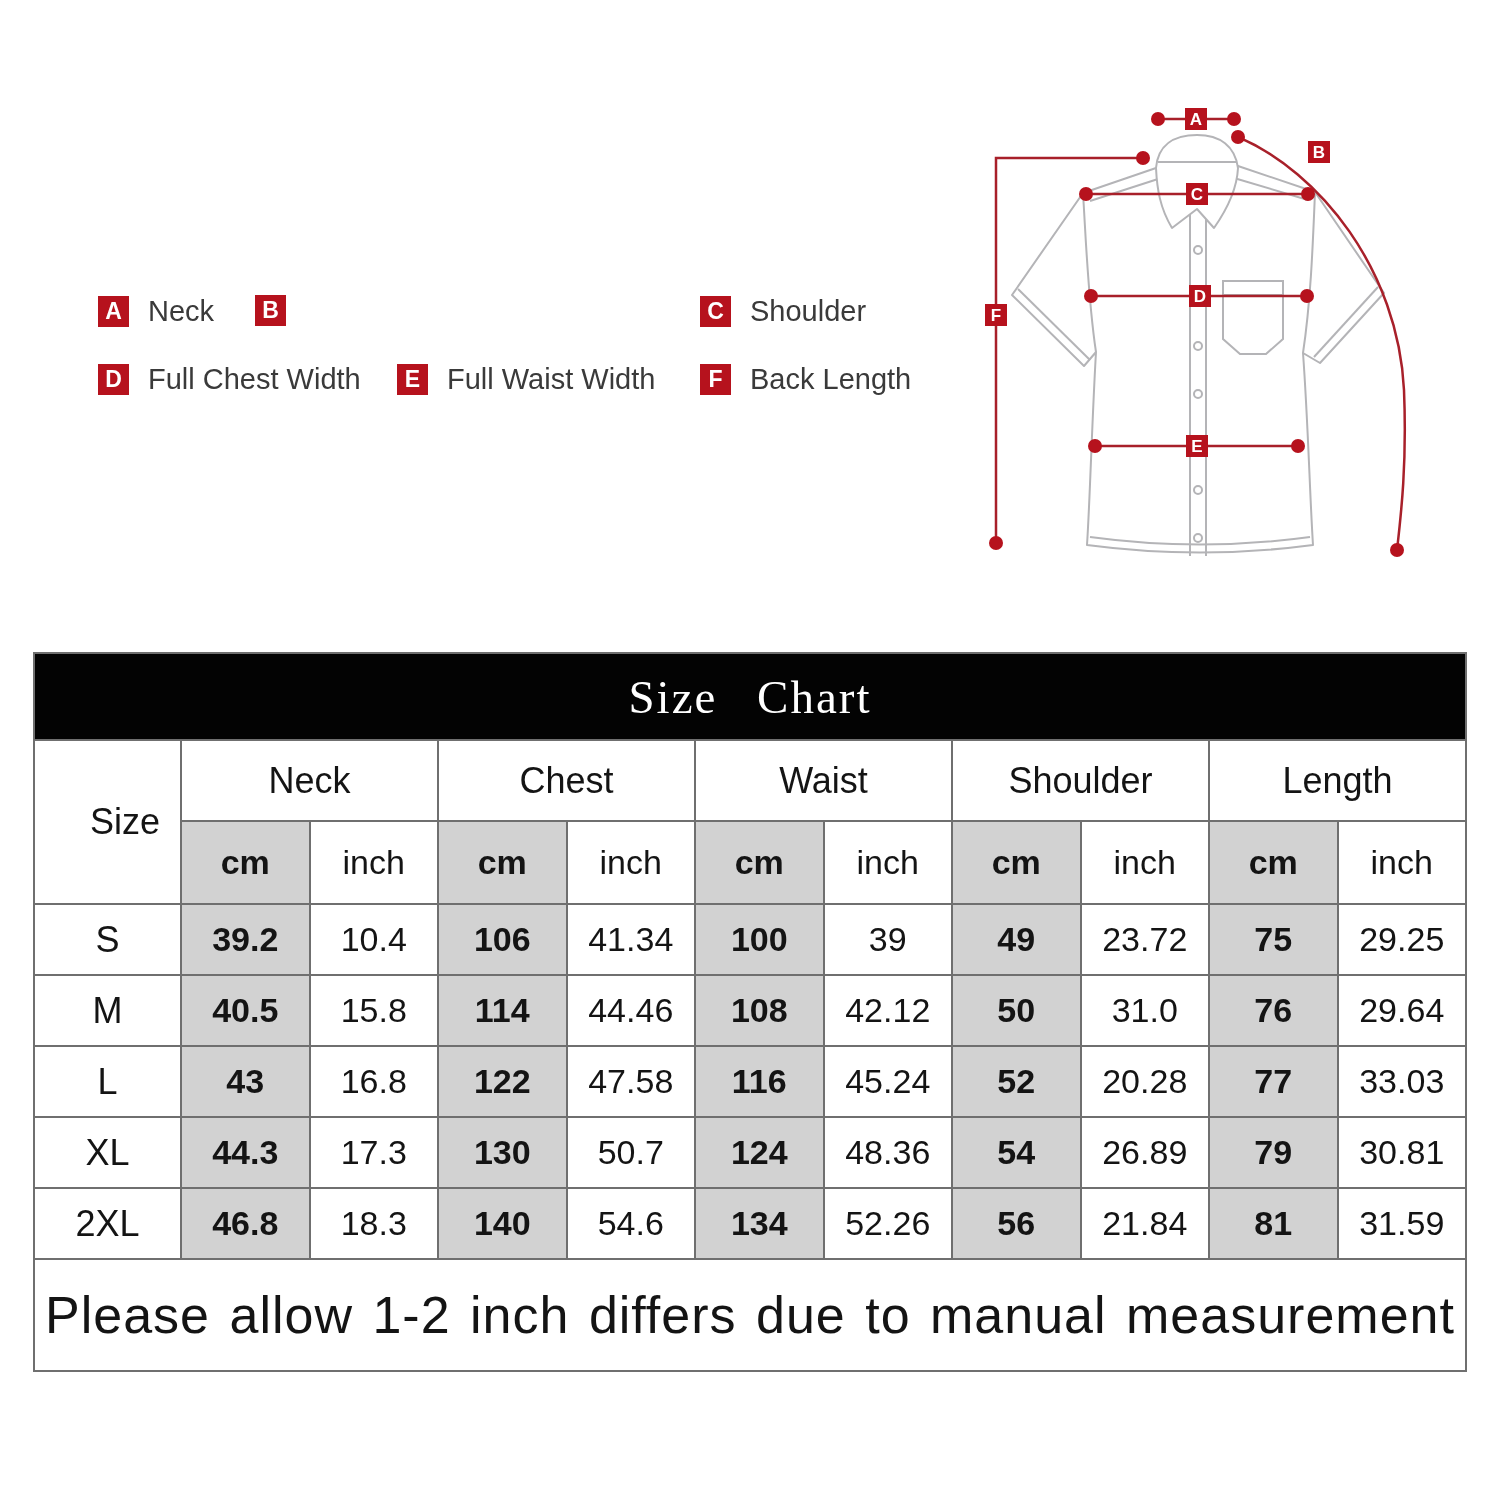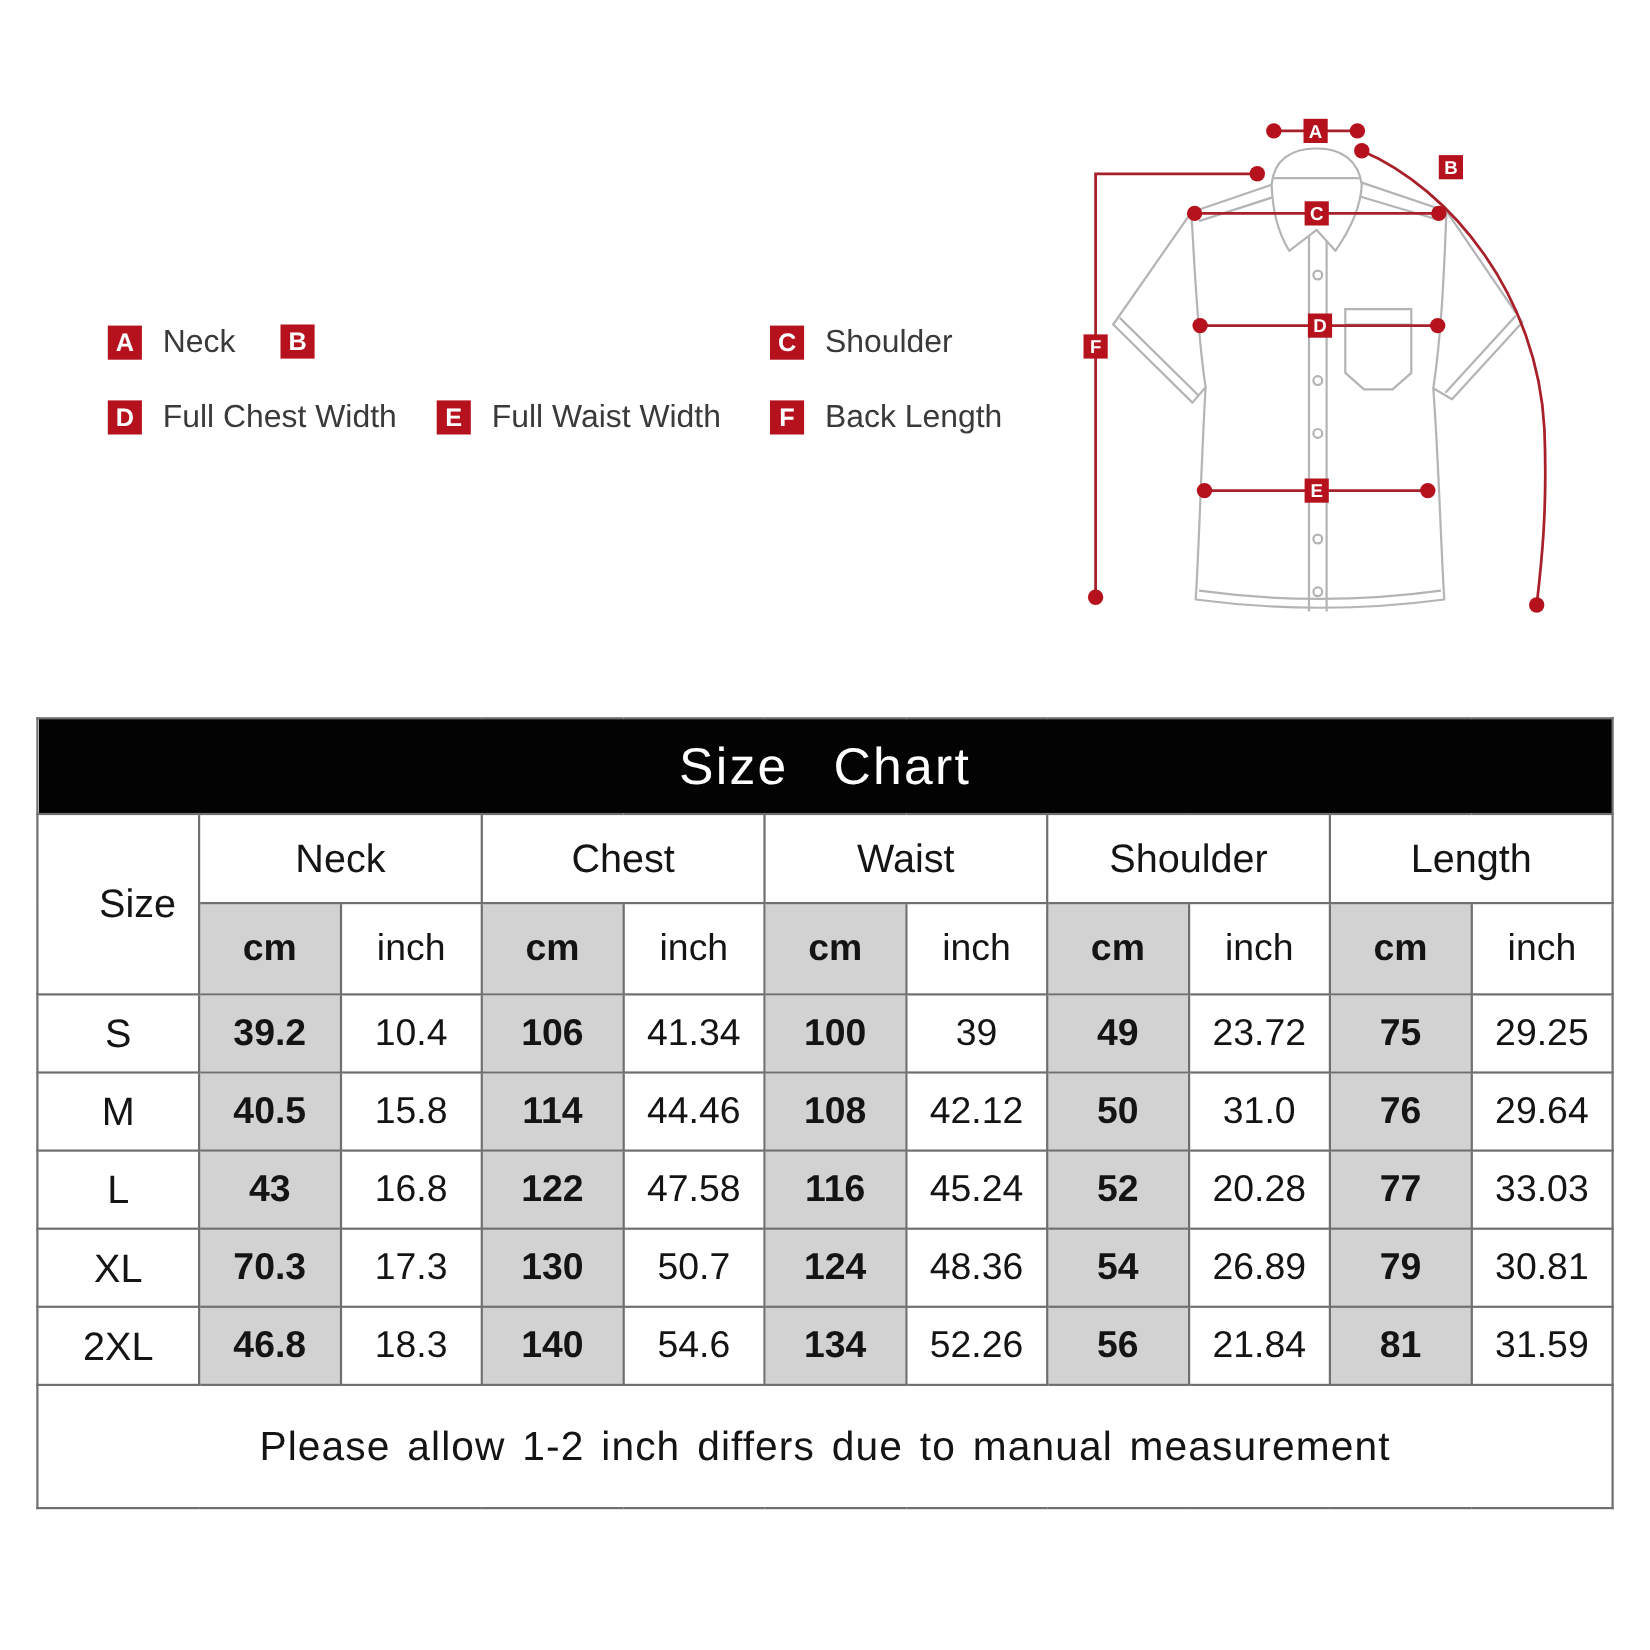--- a/index.html
+++ b/index.html
@@ -21,27 +21,27 @@
   .red-sq{fill:#b6121d;stroke:none;}
   .sq-letter{fill:#ffffff;font-size:17px;font-weight:bold;font-family:"Liberation Sans",sans-serif;
              text-anchor:middle;}
 
   
   table.size-table{position:absolute;left:33px;top:652px;width:1434px;height:718px;
         border-collapse:collapse;table-layout:fixed;background:#fff;}
   .size-table td{border:2px solid #6f6f6f;text-align:center;vertical-align:middle;
         color:#141414;font-size:34px;padding:0;overflow:hidden;}
   .size-table tr.title-row td{background:#030303;color:#ffffff;font-size:47px;
-        word-spacing:26px;letter-spacing:2px;height:85px;border-bottom:2px solid #6f6f6f;}
+        word-spacing:26px;letter-spacing:2px;height:85px;border-bottom:2px solid #6f6f6f;font-family:Liberation Serif, serif;}
   .size-table tr.group-row td{font-size:36px;height:79px;}
   .size-table tr.unit-row td{font-size:34px;height:81px;}
   .size-table td.size-head{font-size:52px;padding-left:35px;}
   .size-table td.size-col{font-size:36px;}
   .size-table tr.data-row td{height:69px;}
-  .size-table tr.footer-row td{font-size:37px;height:110px;letter-spacing:1px;word-spacing:4px;}
+  .size-table tr.footer-row td{font-size:52px;height:110px;letter-spacing:1px;word-spacing:4px;}
   .size-table td.g{background:#d2d2d2;font-weight:bold;}
   :root{--red:#b6121d;}
 </style>
 </head>
 <body>
 
 <div class="canvas">
 
   <div>
     <div class="leg-item" style="left:98px;top:295px;">
@@ -236,21 +236,21 @@
         <td class="g">116</td>
         <td>45.24</td>
         <td class="g">52</td>
         <td>20.28</td>
         <td class="g">77</td>
         <td>33.03</td>
       </tr>
 
       <tr class="data-row">
         <td class="size-col">XL</td>
-        <td class="g">70.3</td>
+        <td class="g">44.3</td>
         <td>17.3</td>
         <td class="g">130</td>
         <td>50.7</td>
         <td class="g">124</td>
         <td>48.36</td>
         <td class="g">54</td>
         <td>26.89</td>
         <td class="g">79</td>
         <td>30.81</td>
       </tr>

